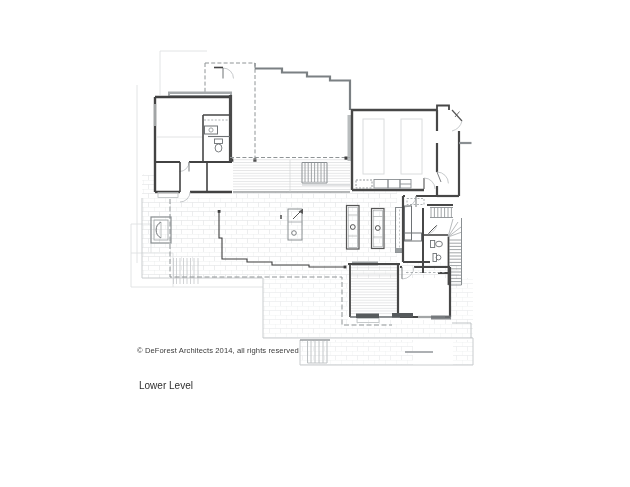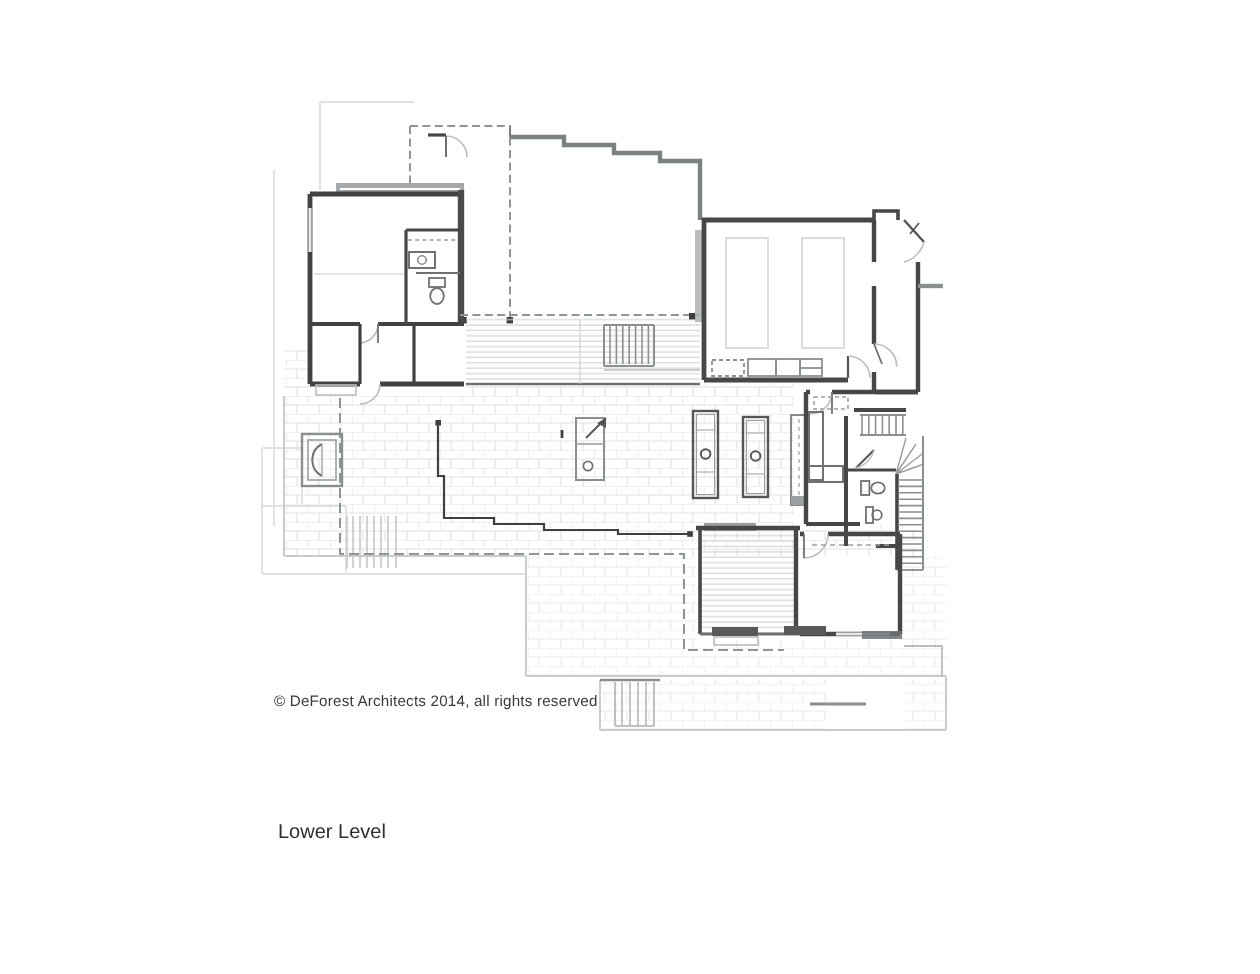--- a/index.html
+++ b/index.html
@@ -6,21 +6,21 @@
   .stage{
     position:relative;width:508px;height:487px;background:#ffffff;overflow:hidden;
     font-family:"Liberation Sans", sans-serif;
   }
   .stage svg{position:absolute;left:0;top:0;}
   .copyright{
     position:absolute;left:137px;top:346px;font-size:7.6px;color:#3a3a3a;
     letter-spacing:0.1px;white-space:nowrap;
   }
   .level-label{
-    position:absolute;left:139px;top:411px;font-size:10px;color:#2e2e2e;
+    position:absolute;left:139px;top:380px;font-size:10px;color:#2e2e2e;
     white-space:nowrap;
   }
 </style>
 </head>
 <body>
 
 <div class="stage">
 
 <svg width="630" height="487" viewBox="0 0 630 487">
   <defs>

